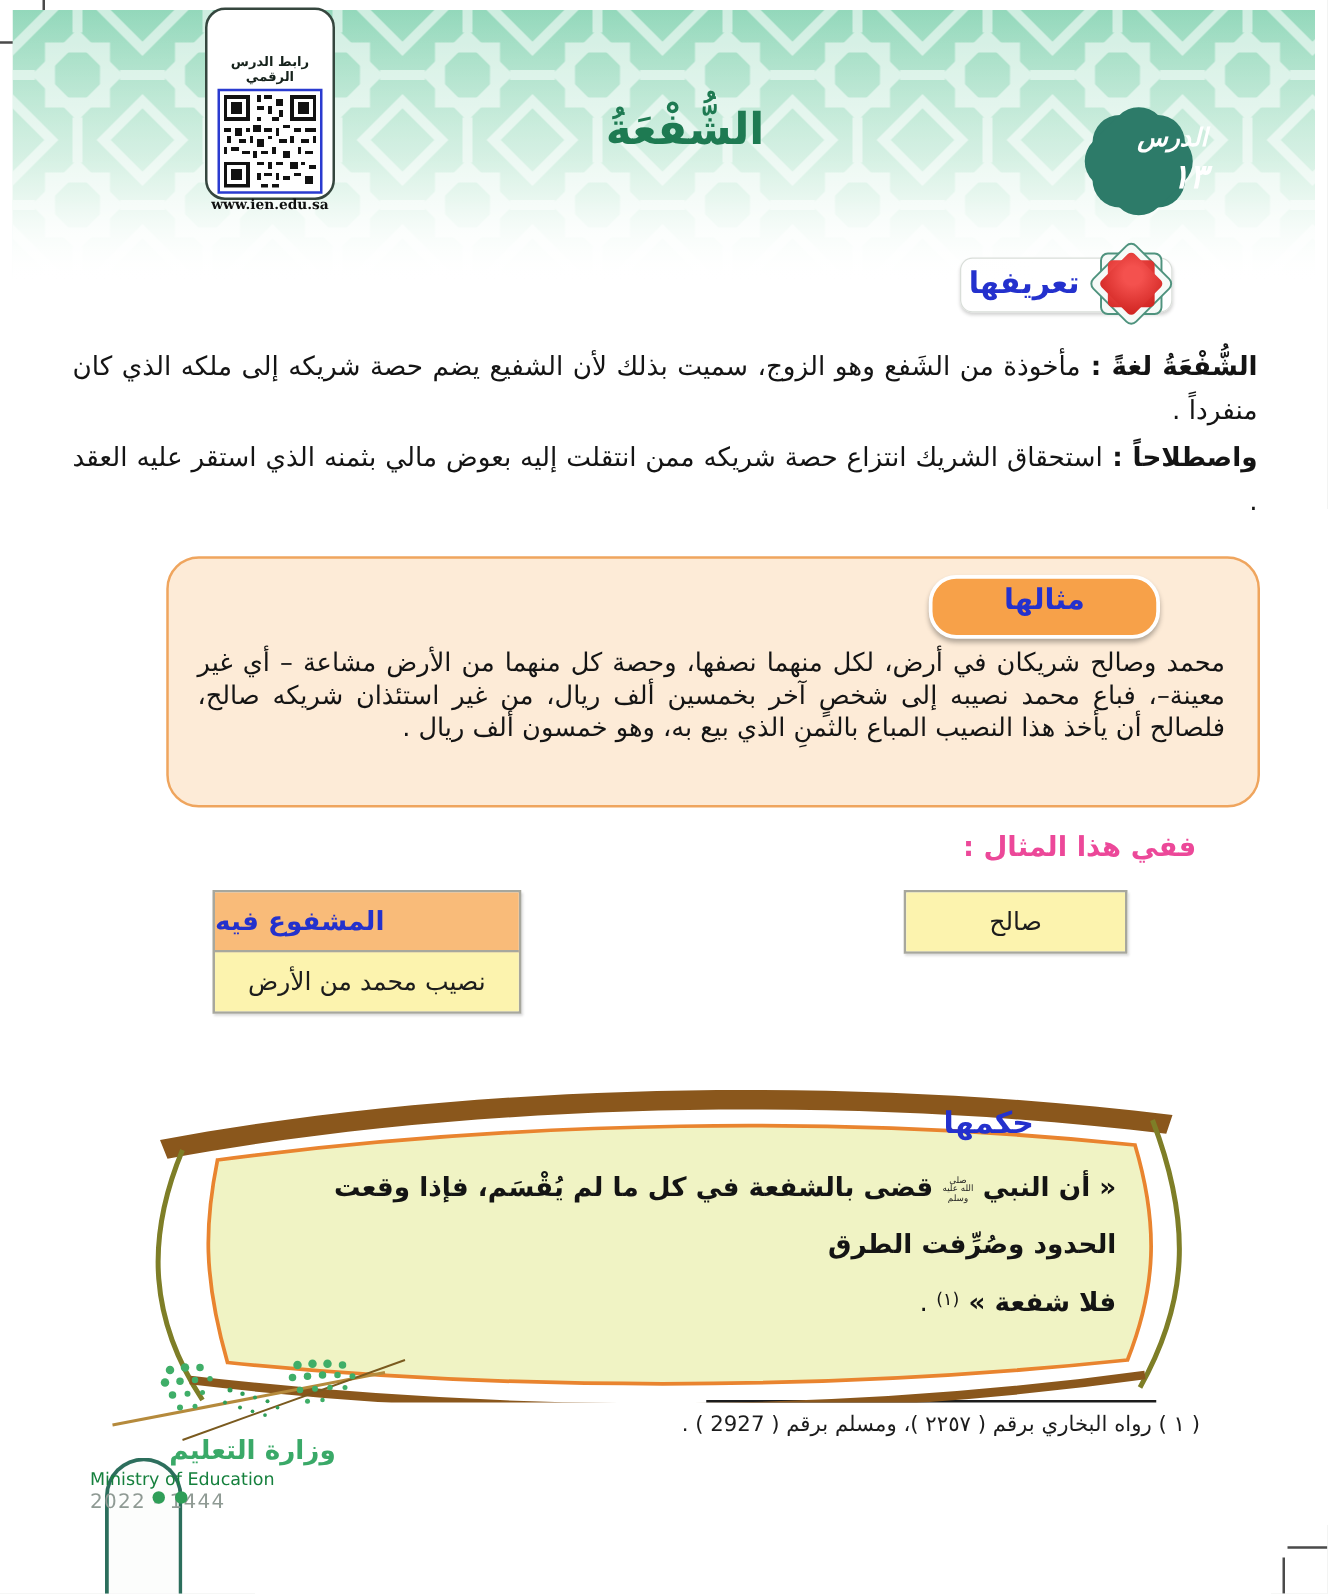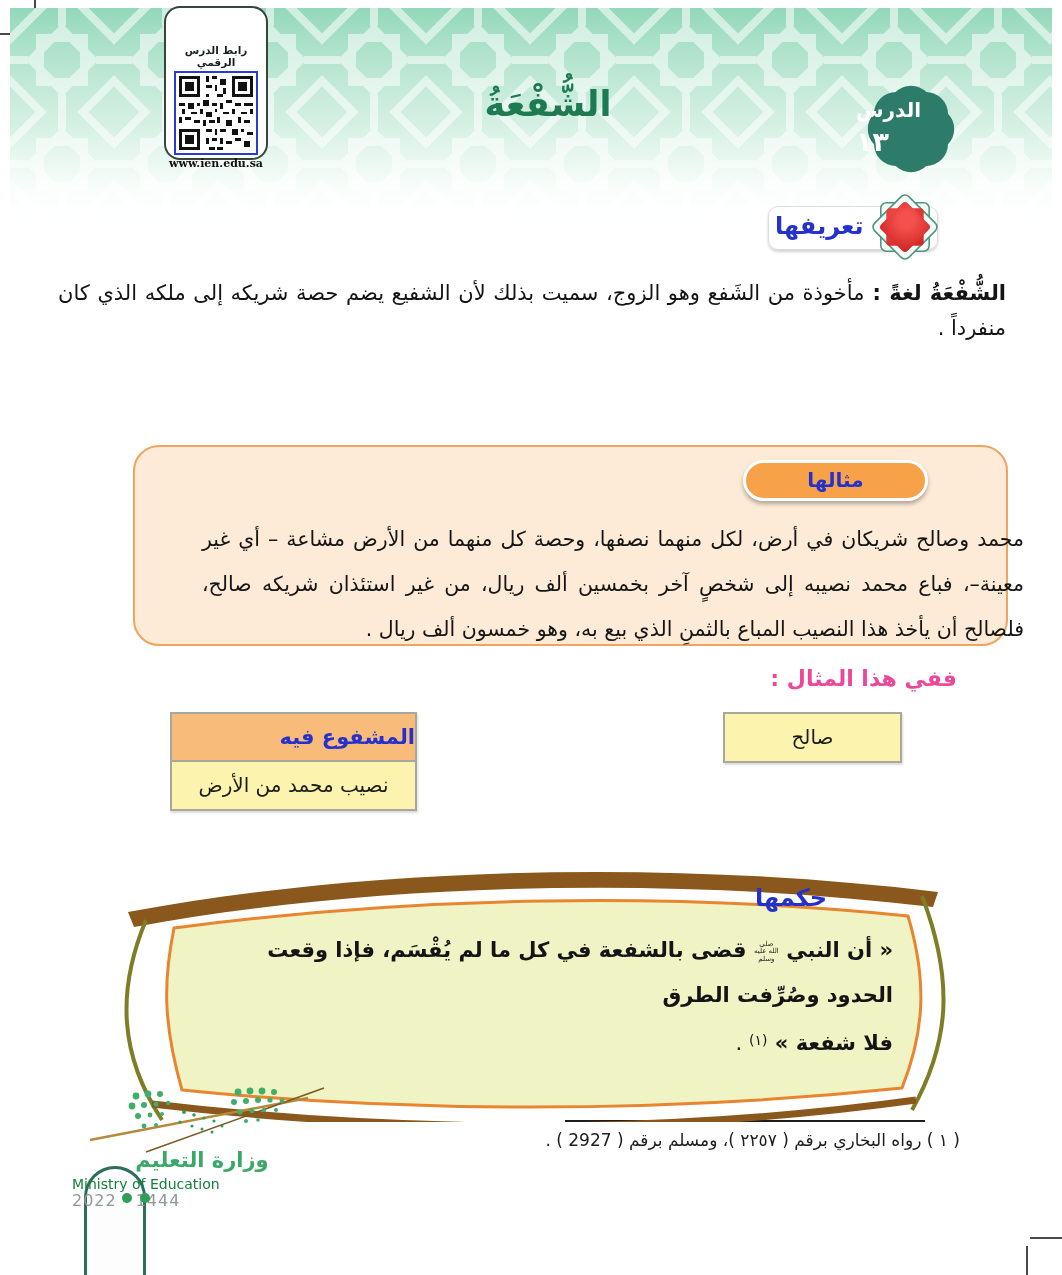--- a/index.html
+++ b/index.html
@@ -15,48 +15,48 @@
   #qr-tab{left:164px;top:6px;width:104px;height:154px;background:#ffffff;border:2px solid #35463e;
           border-radius:16px;box-sizing:border-box;text-align:center;z-index:4;}
   #qr-label{margin-top:36px;font-size:10.5px;font-weight:bold;color:#16221c;}
   #qr-box{margin:3px auto 0 auto;width:80px;height:80px;border:2px solid #2a3bd0;background:#fff;
           display:flex;align-items:center;justify-content:center;}
   #qr-url{margin-top:2px;font-size:11px;font-weight:bold;color:#101010;font-family:"DejaVu Serif",serif;}
   
   #page-title{left:380px;top:84px;width:336px;text-align:center;font-size:35px;font-weight:bold;
               color:#1e7a52;z-index:3;}
   #lesson-badge{left:856px;top:74px;width:110px;height:110px;z-index:3;}
-  #lesson-badge .txt{position:absolute;left:0;top:0;width:110px;height:110px;color:#fff;text-align:left;}
+  #lesson-badge .txt{position:absolute;left:0;top:0;width:110px;height:110px;color:#fff;text-align:right;font-style:italic;}
   #lesson-badge .w1{position:absolute;top:24px;left:0;width:110px;font-size:20px;font-weight:bold;}
   #lesson-badge .w2{position:absolute;top:52px;left:0;width:110px;font-size:27px;font-weight:bold;}
   
   #def-strip{left:768px;top:206px;width:168px;height:42px;border-radius:10px;
              background:linear-gradient(to left,#ffffff 65%,rgba(255,255,255,.55));
              border:1px solid #d9ded9;box-shadow:0 2px 3px rgba(0,0,0,.18);z-index:2;}
   #def-strip-label{position:absolute;left:6px;top:5px;width:110px;text-align:left;
                    font-size:24px;font-weight:bold;color:#2431cd;}
   #def-star{left:866px;top:188px;z-index:3;}
   
   .para{left:58px;width:948px;font-size:21px;line-height:35px;text-align:justify;color:#141414;}
   .para b{font-weight:bold;}
   #para-lang{top:276px;}
   #para-term{top:349px;}
   
   #example-box{left:133px;top:445px;width:875px;height:201px;background:#fdebd7;
                border:2.5px solid #efa55e;border-radius:26px;box-sizing:border-box;z-index:1;}
-  #example-tab{left:743px;top:460px;width:185px;height:41px;background:#f7a149;border:3px solid #ffffff;
+  #example-tab{left:743px;top:460px;width:185px;height:51px;background:#f7a149;border:3px solid #ffffff;
                border-radius:22px;box-shadow:0 3px 4px rgba(0,0,0,.3);box-sizing:border-box;z-index:2;
-               text-align:center;font-size:20px;font-weight:bold;color:#2431cd;line-height:35px;}
-  #example-text{left:158px;top:517px;width:822px;font-size:20.5px;line-height:45px;
-                text-align:justify;color:#141414;z-index:2;margin-left:44px;}
+               text-align:center;font-size:23px;font-weight:bold;color:#2431cd;line-height:35px;}
+  #example-text{left:158px;top:517px;width:822px;font-size:20.5px;line-height:26px;
+                text-align:justify;color:#141414;z-index:2;}
   #example-leadin{top:666px;right:105px;font-size:22px;font-weight:bold;color:#ec4899;}
   
   .role-box{top:712px;border:2px solid #a7a79d;box-sizing:content-box;z-index:2;
             box-shadow:1px 2px 2px rgba(0,0,0,.15);}
-  .role-head{height:46px;background:#f9bb79;border-bottom:2px solid #a7a79d;text-align:right;
+  .role-head{height:46px;background:#f9bb79;border-bottom:2px solid #a7a79d;text-align:left;
              line-height:46px;font-size:21px;font-weight:bold;color:#2431cd;}
   .role-val{height:47px;background:#fcf3ae;text-align:center;line-height:47px;font-size:20px;color:#1c1c1c;}
   #role-1{left:723px;width:175px;}
   #role-2{left:485px;width:175px;}
   #role-3{left:170px;width:243px;}
   
   #ruling-frame{left:116px;top:850px;width:834px;height:272px;z-index:1;}
   #ruling-title{left:716px;top:884px;width:150px;text-align:center;font-size:24px;font-weight:bold;
                 color:#2431cd;z-index:2;}
   #ruling-text{left:200px;top:928px;width:693px;z-index:2;font-size:21px;line-height:45px;
@@ -161,20 +161,23 @@
       </defs>
       <rect x="19" y="19" width="62" height="62" rx="7" fill="#f6faf8" stroke="#4f937e" stroke-width="2"></rect>
       <rect x="19" y="19" width="62" height="62" rx="7" fill="#f6faf8" stroke="#4f937e" stroke-width="2" transform="rotate(45 50 50)"></rect>
       <rect x="26" y="26" width="48" height="48" rx="5" fill="url(#rg)"></rect>
       <rect x="26" y="26" width="48" height="48" rx="5" fill="url(#rg)" transform="rotate(45 50 50)"></rect>
     </svg>
   </div>
 
   <div class="abs rtl para" id="para-lang">
     <b>الشُّفْعَةُ لغةً : </b><span>مأخوذة من الشَفع وهو الزوج، سميت بذلك لأن الشفيع يضم حصة شريكه إلى ملكه الذي كان منفرداً .</span>
+  </div>
+  <div class="abs rtl para" id="para-term">
+    <b>واصطلاحاً : </b><span>استحقاق الشريك انتزاع حصة شريكه ممن انتقلت إليه بعوض مالي بثمنه الذي استقر عليه العقد .</span>
   </div>
 
   <div class="abs" id="example-box"></div>
   <div class="abs rtl" id="example-tab">مثالها</div>
   <div class="abs rtl" id="example-text">محمد وصالح شريكان في أرض، لكل منهما نصفها، وحصة كل منهما من الأرض مشاعة – أي غير معينة–، فباع محمد نصيبه إلى شخصٍ آخر بخمسين ألف ريال، من غير استئذان شريكه صالح، فلصالح أن يأخذ هذا النصيب المباع بالثمنِ الذي بيع به، وهو خمسون ألف ريال .</div>
   <div class="abs rtl" id="example-leadin">ففي هذا المثال :</div>
 
   <div class="abs role-box" id="role-1">
     <div class="role-val rtl">صالح</div>
   </div>

